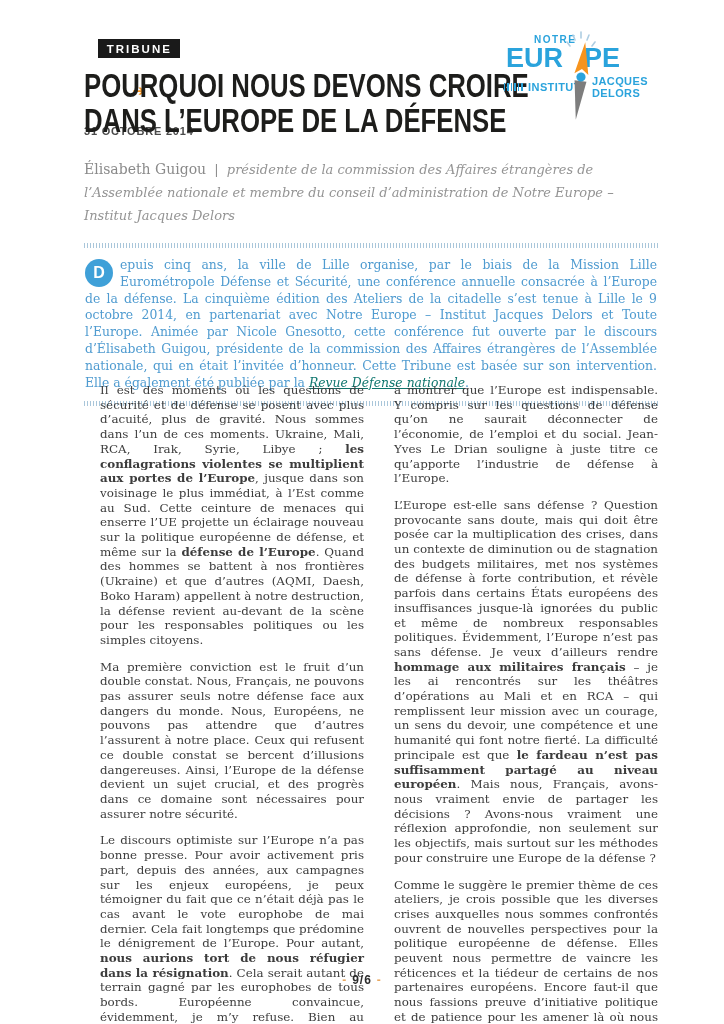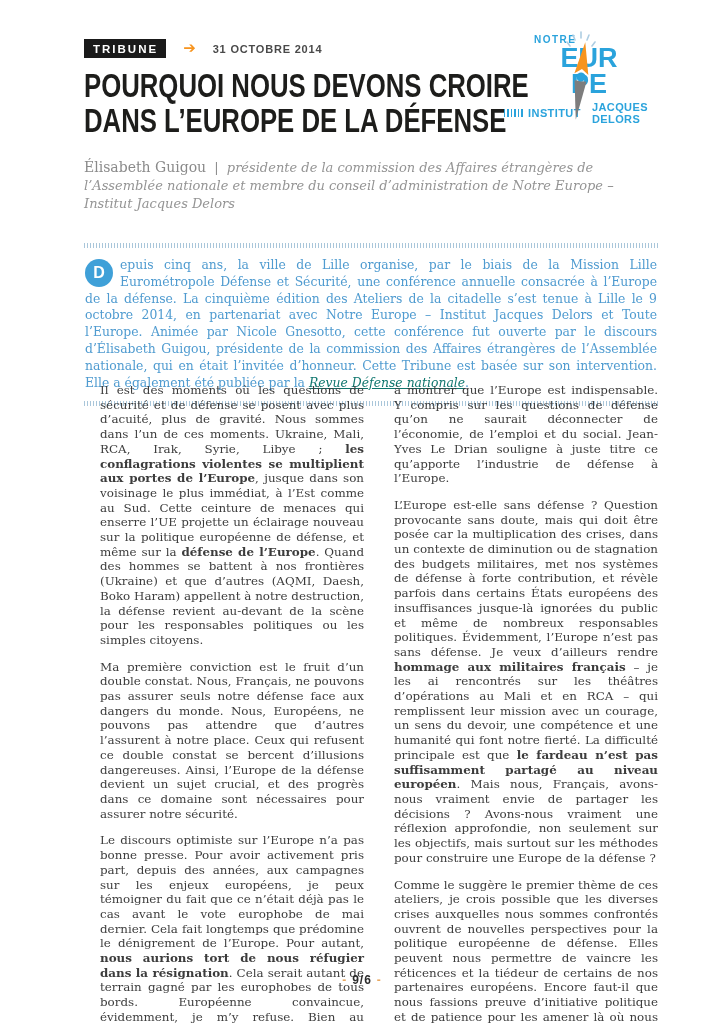--- a/index.html
+++ b/index.html
@@ -1,39 +1,39 @@
 <!DOCTYPE html>
 <html lang="fr"><head>
 <meta charset="utf-8">
 <style>
   html,body{margin:0;padding:0;}
   body{
     width:724px;height:1024px;position:relative;background:#ffffff;
     font-family:"DejaVu Serif", serif;overflow:hidden;
   }
   
-  .header-row{position:absolute;left:84px;top:39px;display:flex;align-items:center;gap:17px;}
+  .header-row{position:absolute;left:84px;top:39px;display:flex;align-items:center;gap:26px;flex-direction:column;}
   .badge{background:#1a1a1a;color:#ffffff;font-family:"Liberation Sans",sans-serif;
          font-weight:bold;font-size:11.5px;letter-spacing:2px;padding:4px 8px 3px 9px;}
   .arrow{color:#f7941e;font-size:15px;line-height:1;font-family:"DejaVu Sans",sans-serif;}
   .date{font-family:"Liberation Sans",sans-serif;font-weight:bold;font-size:11px;
         color:#4a4a4a;letter-spacing:0.8px;}
   .title{position:absolute;left:84px;top:68px;font-family:"Liberation Sans",sans-serif;
          font-weight:700;font-size:33px;line-height:35px;color:#1d1d1b;
          transform:scaleX(0.78);transform-origin:left top;white-space:nowrap;letter-spacing:0px;}
   .author{position:absolute;left:84px;top:158px;width:578px;font-size:13px;
-          color:#8f8f8f;line-height:18px;}
+          color:#8f8f8f;line-height:23px;}
   .author .name{font-size:14px;color:#8a8a8a;}
   .author .sep{margin:0 4px;color:#8a8a8a;}
   .author .role{font-style:italic;color:#949494;}
   
   .logo{position:absolute;left:504px;top:34px;width:168px;height:86px;
         font-family:"Liberation Sans",sans-serif;color:#2aa3dc;}
   .logo-notre{font-weight:bold;font-size:10px;letter-spacing:1.5px;margin-left:30px;}
-  .logo-big{font-weight:bold;font-size:27px;line-height:26px;display:flex;align-items:center;margin-left:2px;flex-direction:column;}
+  .logo-big{font-weight:bold;font-size:27px;line-height:26px;display:flex;align-items:center;margin-left:2px;}
   .logo-big .o-gap{display:inline-block;width:21px;}
   .logo-sub{font-weight:bold;font-size:11px;letter-spacing:0.4px;display:flex;
             align-items:center;margin-top:4px;}
   .logo-ticks{display:inline-block;width:27px;height:8px;margin-right:4px;
       background:repeating-linear-gradient(90deg,#2aa3dc 0 1.5px,transparent 1.5px 3.5px);}
   .logo-sub .needle-gap{display:inline-block;width:15px;}
   .logo-needle{position:absolute;left:62px;top:-4px;width:30px;height:96px;}
   
   .intro{position:absolute;left:84px;top:243px;width:574px;}
   .tick-border{height:5px;width:100%;

